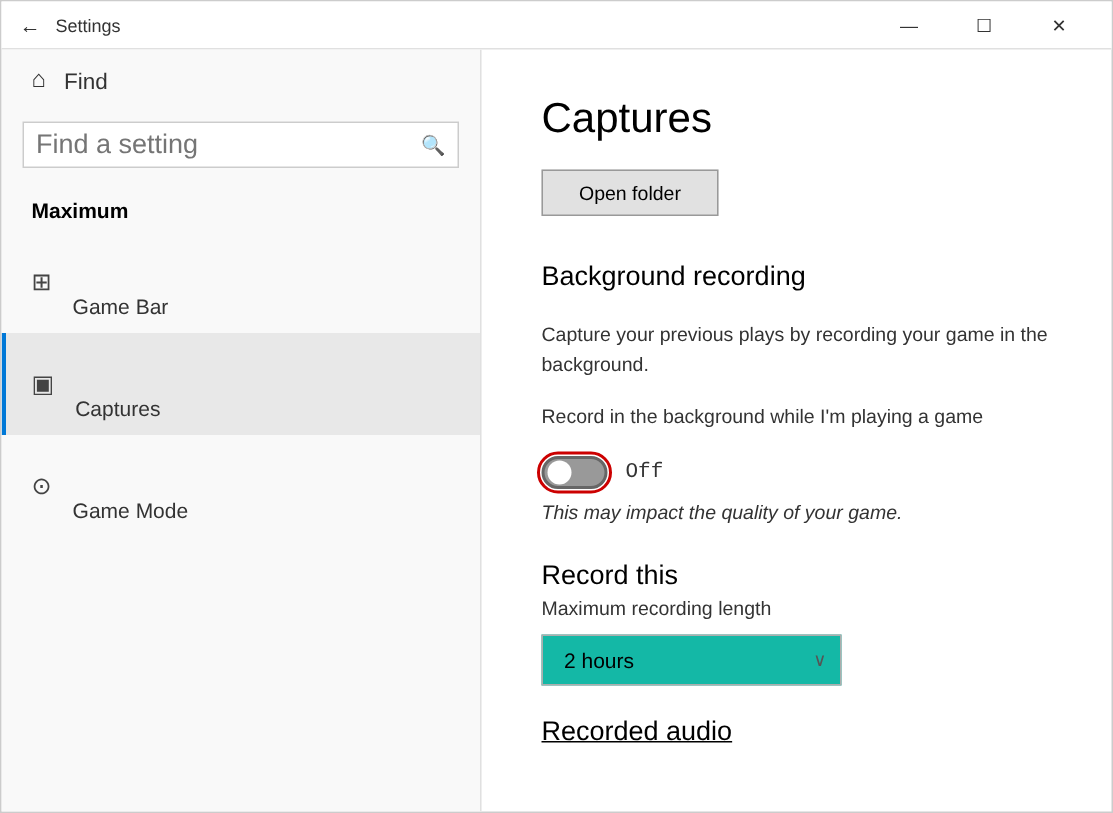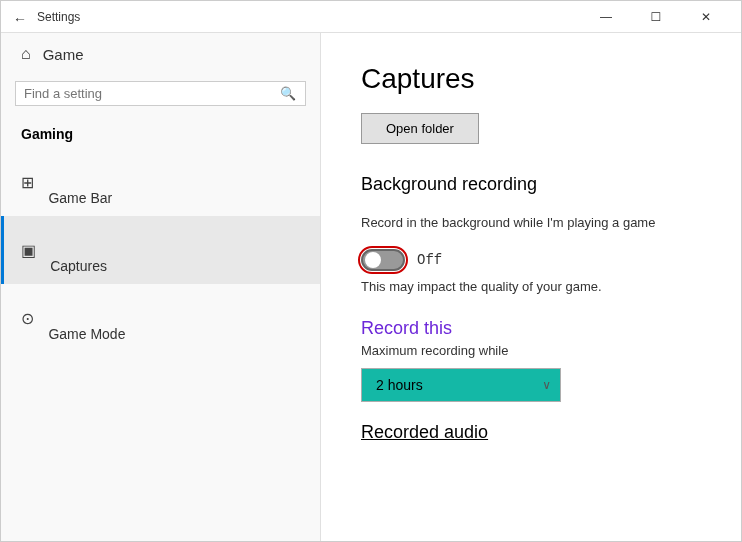--- a/index.html
+++ b/index.html
@@ -92,21 +92,21 @@
       display: flex;
       align-items: center;
       border: 1px solid #ccc;
       background: #fff;
       padding: 4px 8px;
     }
     .sidebar-search input {
       border: none;
       outline: none;
       flex: 1;
-      font-size: 13px;
+      font-size: 18px;
       color: #c2410c;
       background: transparent;
     }
     .sidebar-search-icon {
       color: #666;
       font-size: 13px;
     }
     .sidebar-section-label {
       padding: 8px 20px 6px;
       font-weight: 700;
@@ -210,25 +210,26 @@
     }
     .toggle-label {
       font-size: 14px;
       color: #333;
       font-family: Liberation Mono, monospace;
     }
     .impact-note {
       font-size: 13px;
       color: #333;
       margin-bottom: 24px;
+      font-style: italic;
     }
     .record-section-title {
       font-size: 18px;
       font-weight: 400;
-      color: #6d28d9;
+      color: #000000;
       margin-bottom: 4px;
     }
     .record-section-sub {
       font-size: 13px;
       color: #333;
       margin-bottom: 10px;
     }
     .dropdown-wrapper {
       position: relative;
       display: inline-block;
@@ -278,27 +279,27 @@
       <button>☐</button>
       <button class="close-btn">✕</button>
     </div>
   </div>
 
   <div class="main-content">
 
     <div class="sidebar">
       <div class="sidebar-home">
         <span class="sidebar-home-icon">⌂</span>
-        <span class="sidebar-home-label">Game</span>
+        <span class="sidebar-home-label">Find</span>
       </div>
       <div class="sidebar-search">
         <input type="text" placeholder="Find a setting" style="">
         <span class="sidebar-search-icon">🔍</span>
       </div>
-      <div class="sidebar-section-label">Gaming</div>
+      <div class="sidebar-section-label">Maximum</div>
       <div class="sidebar-item">
         <span class="sidebar-item-icon">⊞</span>
         <span class="sidebar-item-label">Game Bar</span>
       </div>
       <div class="sidebar-item active">
         <span class="sidebar-item-icon">▣</span>
         <span class="sidebar-item-label">Captures</span>
       </div>
       <div class="sidebar-item">
         <span class="sidebar-item-icon">⊙</span>
@@ -307,34 +308,35 @@
     </div>
 
     <div class="content">
       <h1 class="content-title">Captures</h1>
 
       <div class="open-folder-row">
         <button class="open-folder-btn">Open folder</button>
       </div>
 
       <h2 class="section-title">Background recording</h2>
+      <p class="section-desc">Capture your previous plays by recording your game in the background.</p>
 
       <p class="section-desc">Record in the background while I'm playing a game</p>
 
       <div class="toggle-row">
         <div class="toggle-switch">
           <div class="toggle-knob"></div>
         </div>
         <span class="toggle-label">Off</span>
       </div>
 
       <p class="impact-note">This may impact the quality of your game.</p>
 
       <h2 class="record-section-title">Record this</h2>
-      <p class="record-section-sub">Maximum recording while</p>
+      <p class="record-section-sub">Maximum recording length</p>
 
       <div class="dropdown-wrapper">
         <select class="dropdown-select">
           <option>30 minutes</option>
           <option>1 hour</option>
           <option selected="">2 hours</option>
           <option>4 hours</option>
           <option>6 hours</option>
         </select>
         <span class="dropdown-arrow">∨</span>

